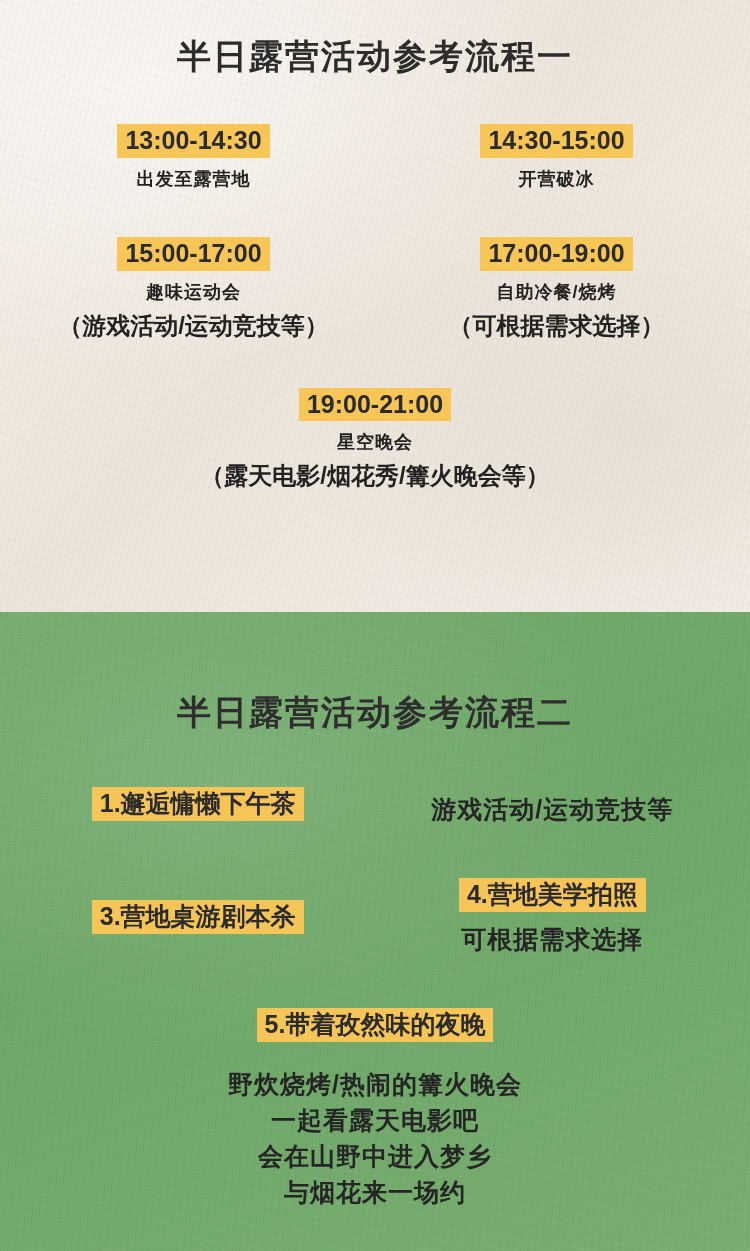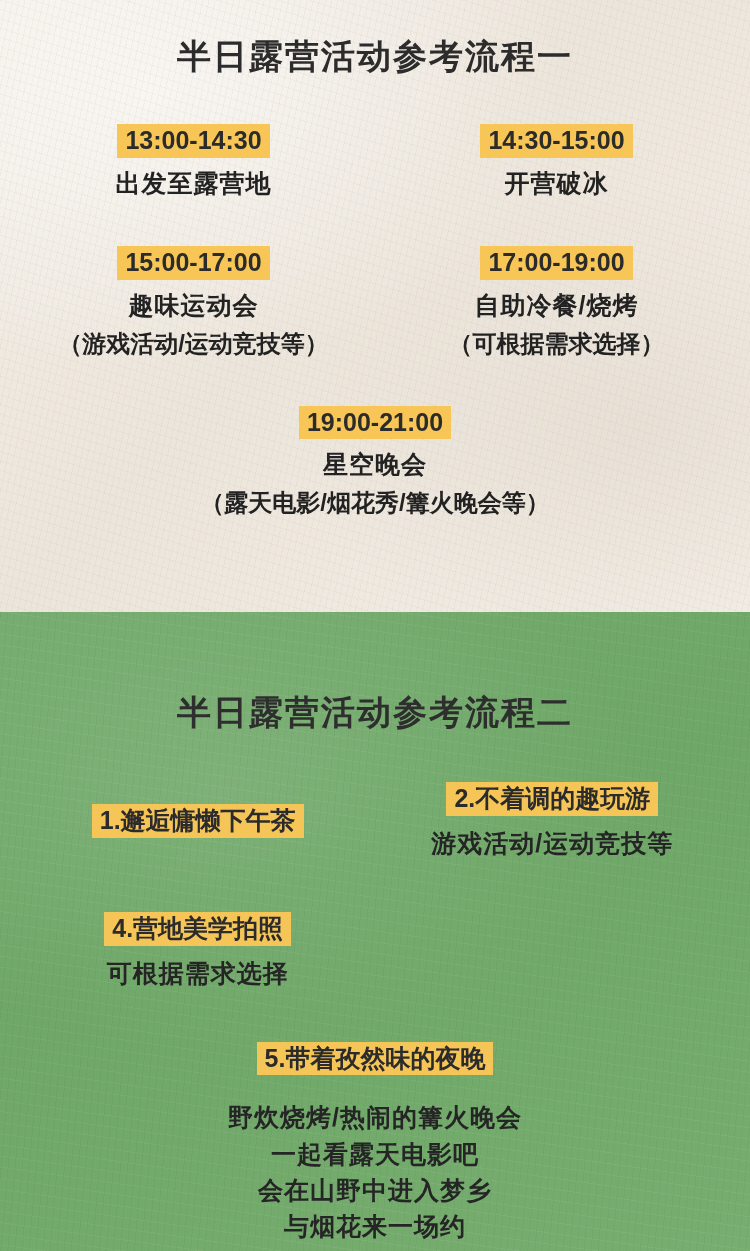--- a/index.html
+++ b/index.html
@@ -95,21 +95,21 @@
   .sched-cell {
     width: 48%;
     text-align: center;
   }
   .sched-cell.left  { text-align: center; }
   .sched-cell.right { text-align: center; }
 
   .time { font-size: 25px; }
   .act {
     margin-top: 9px;
-    font-size: 25px;
+    font-size: 18px;
     font-weight: bold;
     color: #222;
     letter-spacing: 1px;
   }
   .note {
     margin-top: 6px;
     font-size: 24px;
     font-weight: bold;
     color: #222;
     letter-spacing: 0px;
@@ -201,26 +201,28 @@
   <div class="inner">
     <div class="heading heading-bottom">半日露营活动参考流程二</div>
 
     <div class="items">
 
       <div class="items-row">
         <div class="item-cell">
           <div><span class="hl hl-green item-title">1.邂逅慵懒下午茶</span></div>
         </div>
         <div class="item-cell">
-          <div><span class="hl hl-green item-title">2.不着调的趣玩游</span></div>
           <div class="item-desc">游戏活动/运动竞技等</div>
         </div>
       </div>
 
       <div class="items-row">
+        <div class="item-cell">
+          <div><span class="hl hl-green item-title">3.营地桌游剧本杀</span></div>
+        </div>
         <div class="item-cell">
           <div><span class="hl hl-green item-title">4.营地美学拍照</span></div>
           <div class="item-desc">可根据需求选择</div>
         </div>
       </div>
 
       <div class="items-center">
         <div><span class="hl hl-green item-title">5.带着孜然味的夜晚</span></div>
         <div class="final-lines">
           <div>野炊烧烤/热闹的篝火晚会</div>

